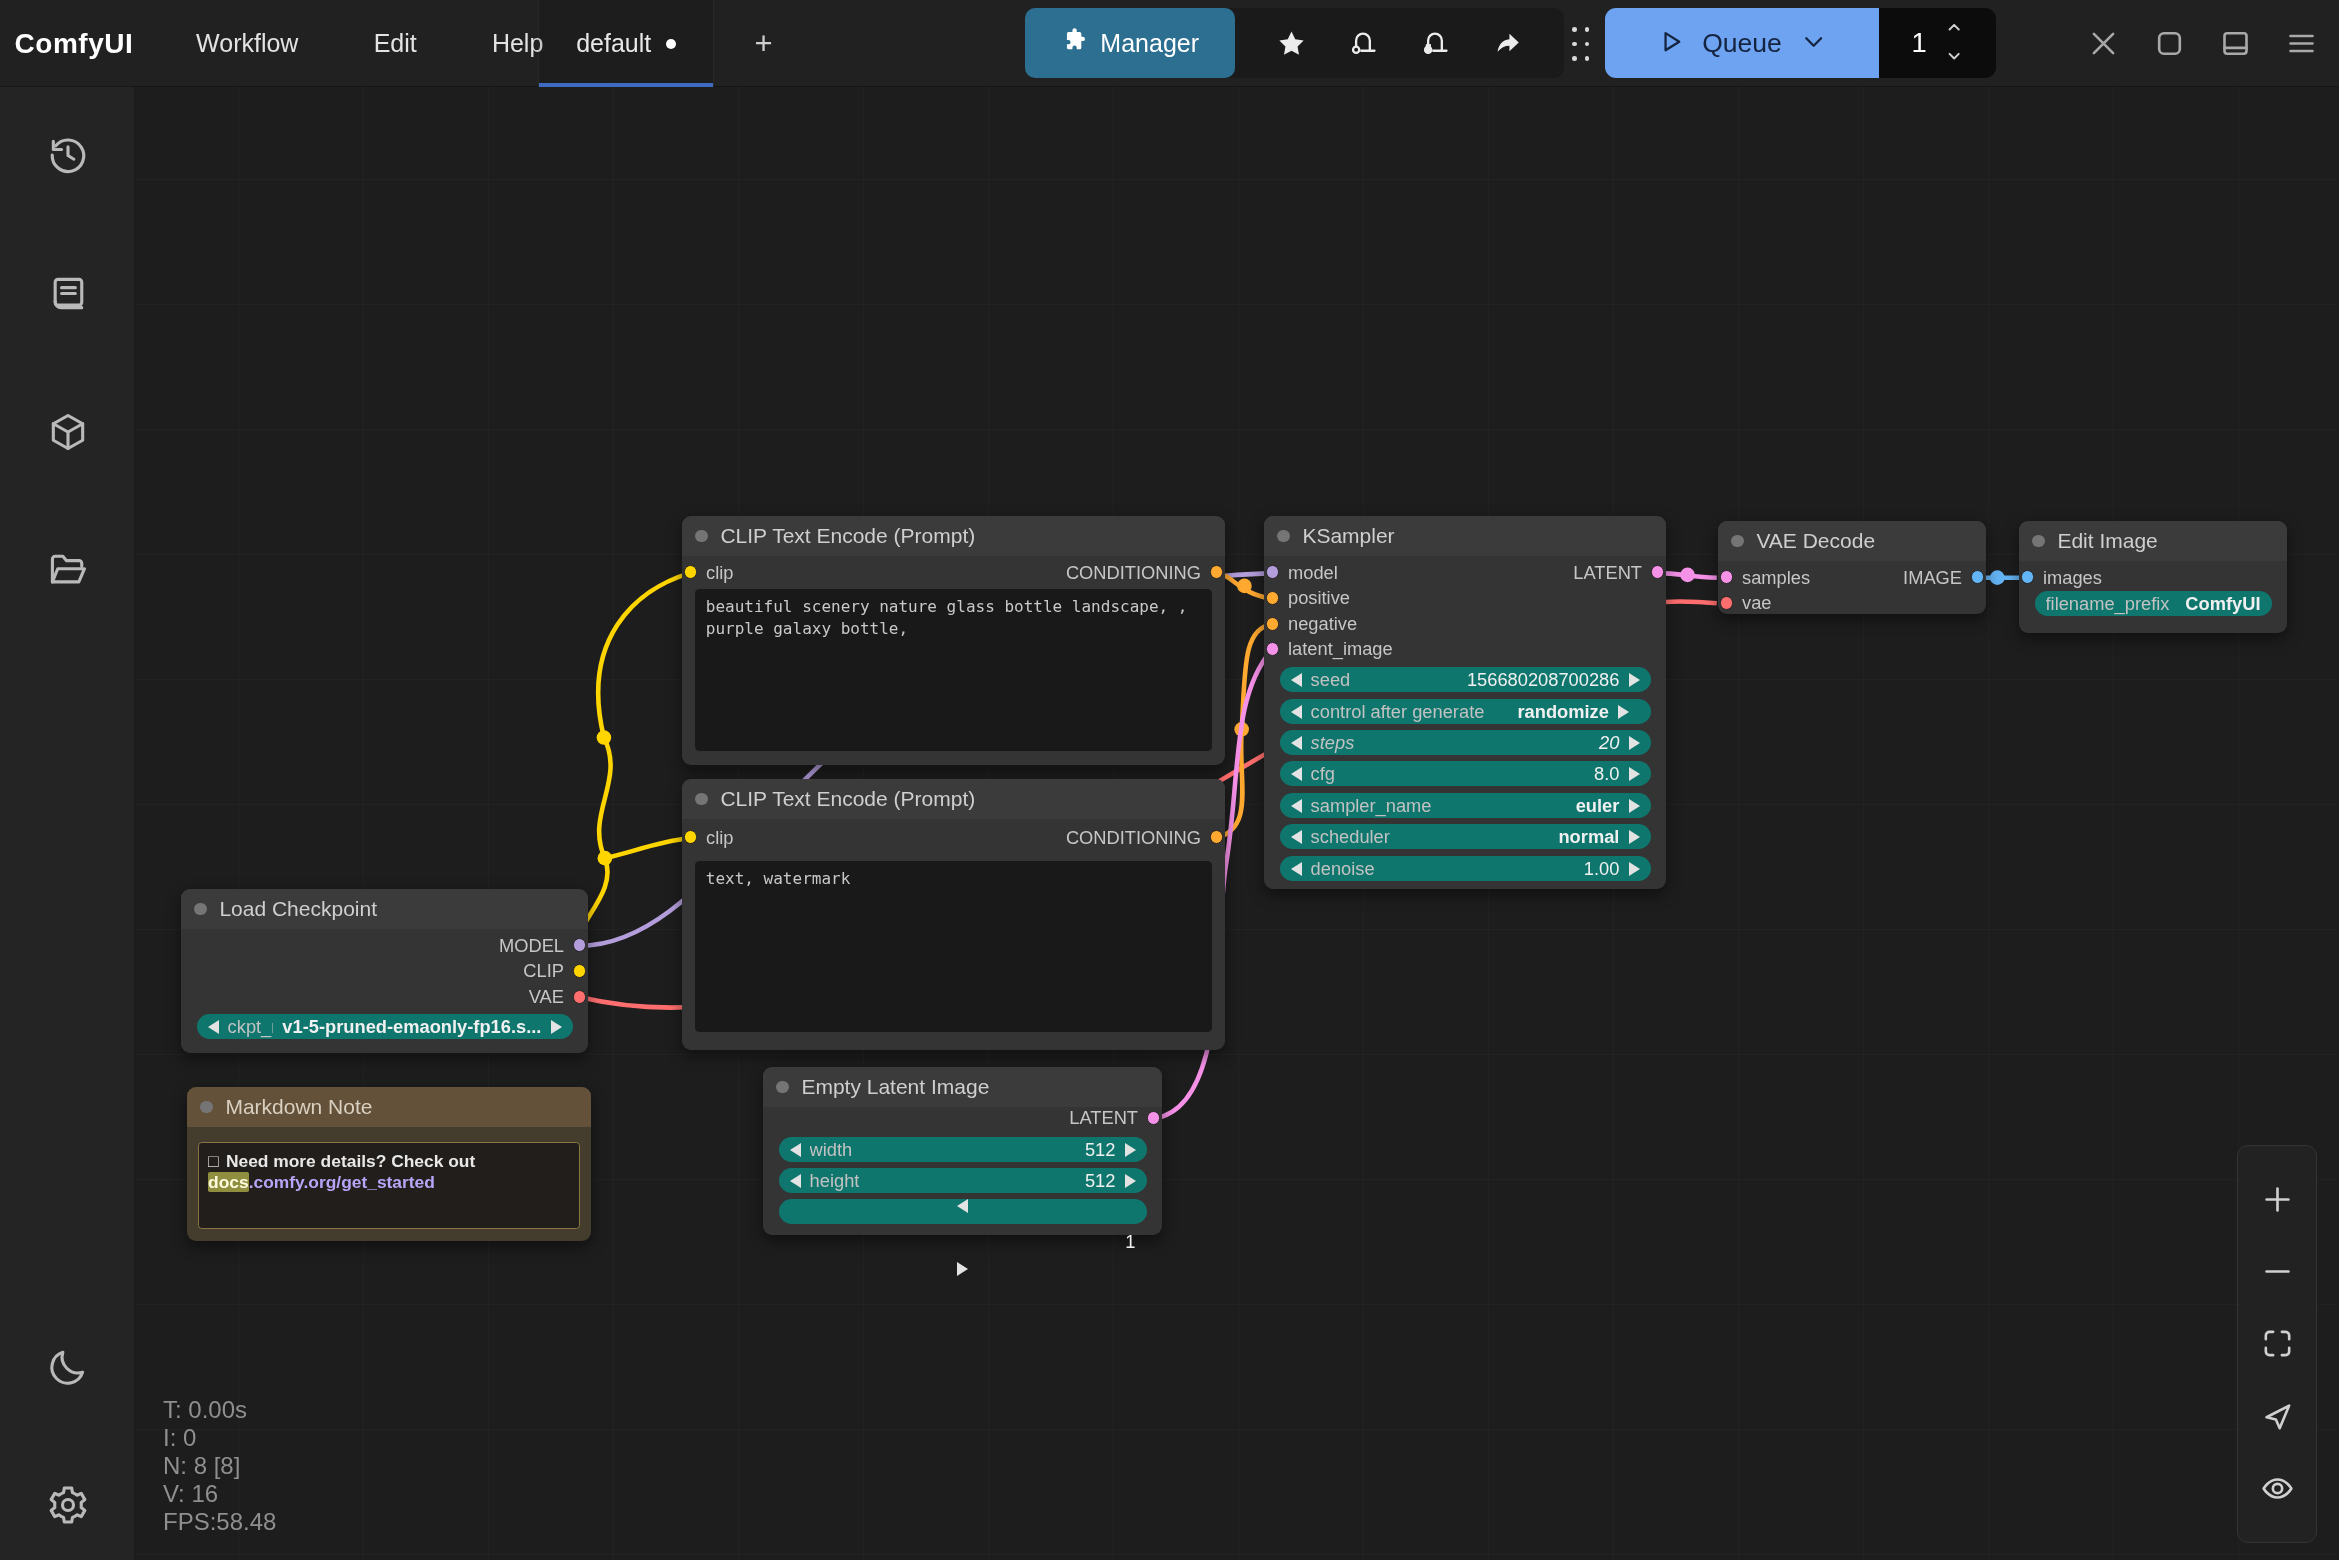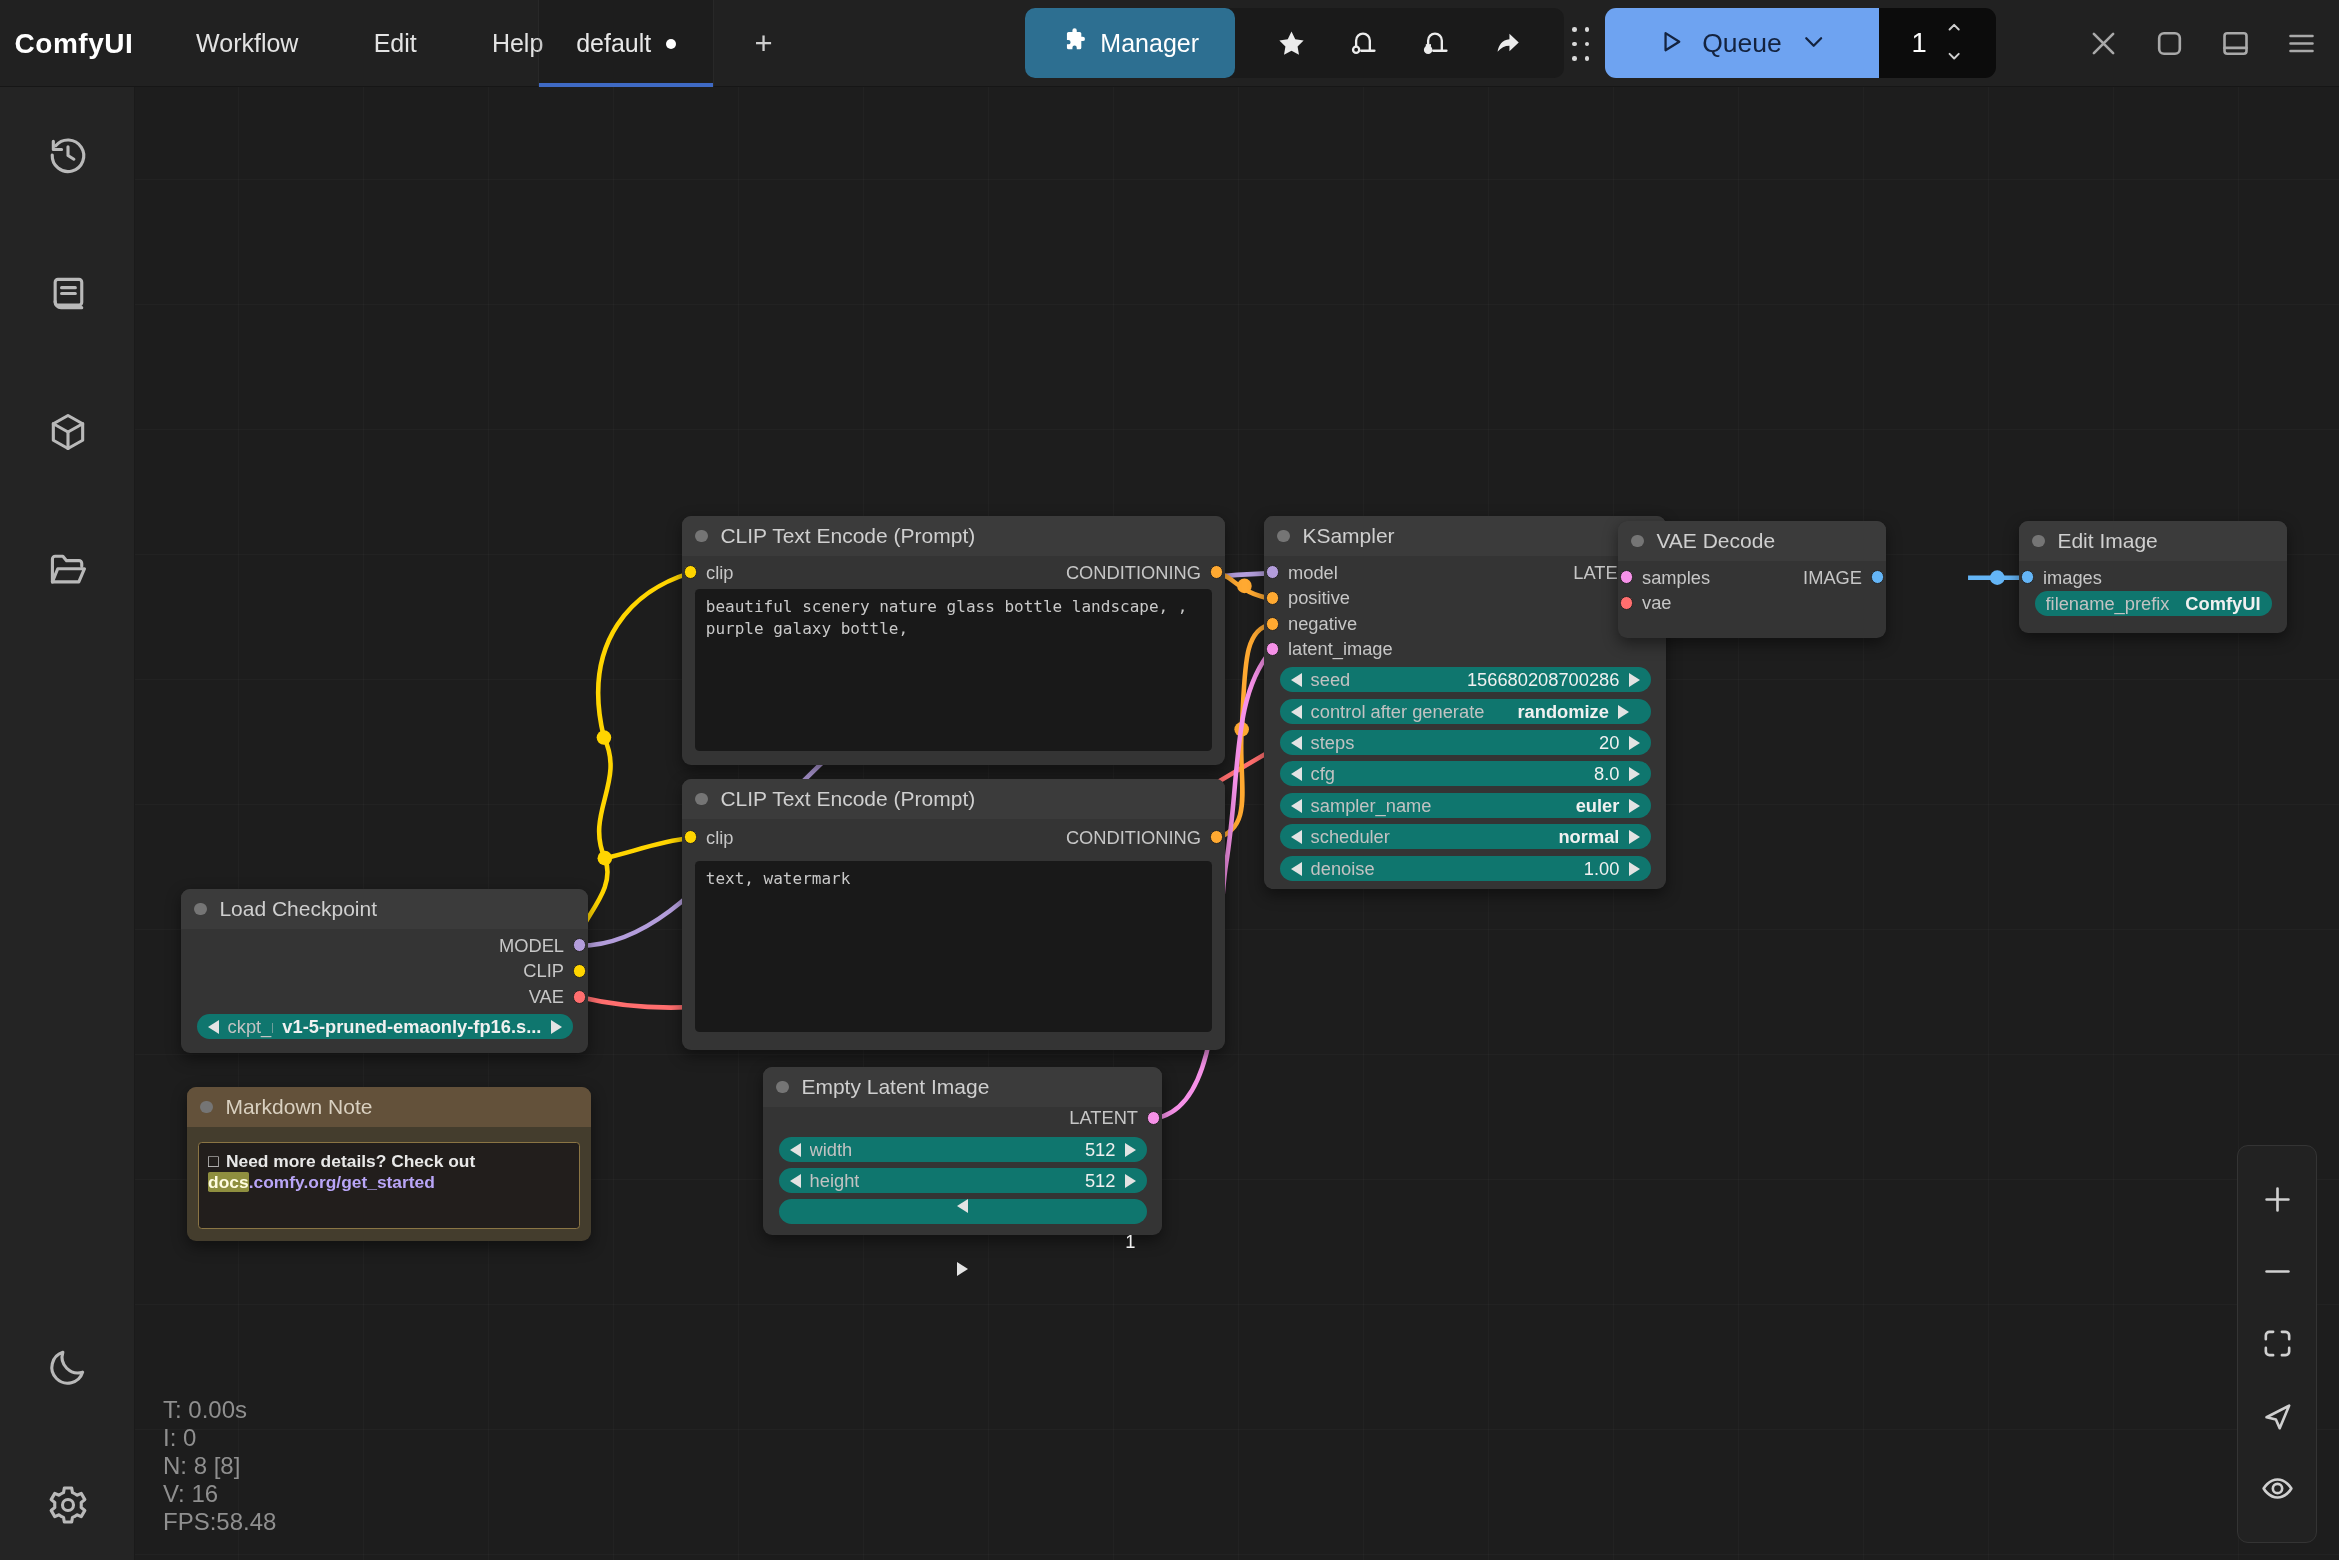--- a/index.html
+++ b/index.html
@@ -160,21 +160,21 @@
           <span class="wname">seed</span>
           <span class="wval" style="">156680208700286</span>
           <span class="arrR"></span>
         </div>
         <div class="widget" style="top: 183px;">
           <span class="arrL"></span>
           <span class="wname">control after generate</span>
           <span class="wval" style="font-weight:bold;margin-left:24px;">randomize</span>
           <span class="arrR"></span>
         </div>
-        <div class="widget" style="top: 214px;">
+        <div class="widget" style="top: 214px; font-style: italic;">
           <span class="arrL"></span>
           <span class="wname">steps</span>
           <span class="wval" style="">20</span>
           <span class="arrR"></span>
         </div>
         <div class="widget" style="top: 245px;">
           <span class="arrL"></span>
           <span class="wname">cfg</span>
           <span class="wval" style="">8.0</span>
           <span class="arrR"></span>
@@ -191,21 +191,21 @@
           <span class="wval" style="font-weight:bold;">normal</span>
           <span class="arrR"></span>
         </div>
         <div class="widget" style="top: 340px;">
           <span class="arrL"></span>
           <span class="wname">denoise</span>
           <span class="wval" style="">1.00</span>
           <span class="arrR"></span>
         </div>
       </div>
-      <div class="node" style="left: 1618px; top: 521px; width: 268px; height: 117px;">
+      <div class="node" style="left: 1718px; top: 521px; width: 268px; height: 93px;">
         <div class="node-header">
           <span class="cdot"></span>
           <span class="node-title">VAE Decode</span>
         </div>
         <span class="port" style="left:1.8px;top:49px;background:#f691e8"></span>
         <span class="port-label" style="left:24px;top:46px;">samples</span>
         <span class="port" style="left:1.8px;top:75px;background:#ff6e6e"></span>
         <span class="port-label" style="left:24px;top:71px;">vae</span>
         <span class="port" style="right:1.8px;top:49px;background:#64b5f6"></span>
         <span class="port-label" style="right:24px;top:46px;">IMAGE</span>

